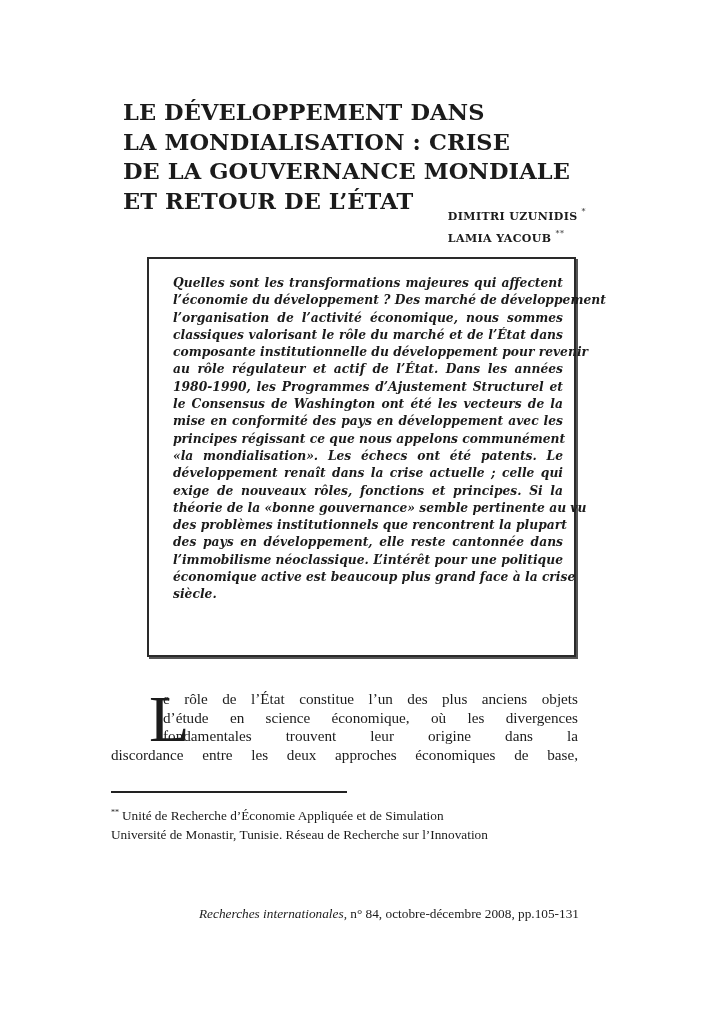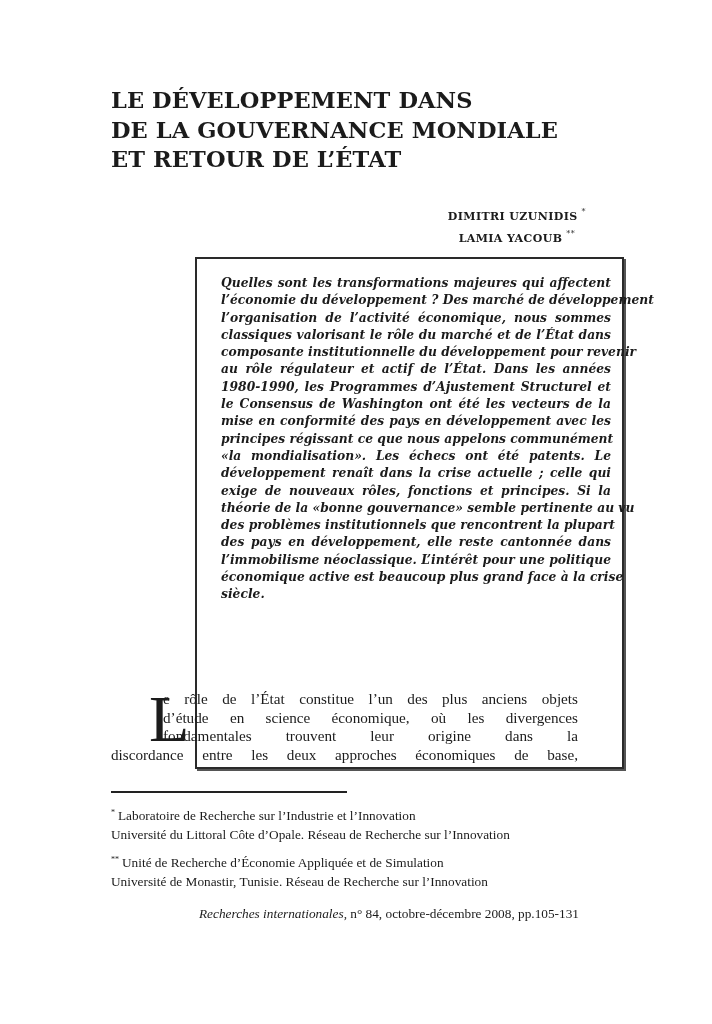--- a/index.html
+++ b/index.html
@@ -1,30 +1,30 @@
 <!DOCTYPE html>
 <html><head>
   <meta charset="utf-8">
   <style>
     html, body { margin: 0; padding: 0; background: #ffffff; }
     body { width: 712px; height: 1024px; position: relative; overflow: hidden; color: #1a1a1a; }
     .page { position: absolute; left: 0; top: 0; width: 712px; height: 1024px; background: #fff; }
 
-    .title { position: absolute; left: 111px; top: 86px; width: 480px; margin: 0;
+    .title { position: absolute; left: 111px; top: 86px; width: 480px; margin: 12px;
       font-family: "DejaVu Serif", serif; font-weight: bold; font-size: 22.5px; line-height: 29.5px;
       letter-spacing: 0.1px; color: #1b1b1b; }
     .title .line { display: block; white-space: nowrap; }
 
-    .authors { position: absolute; right: 126px; top: 206px; text-align: center;
+    .authors { position: absolute; right: 126px; top: 206px; text-align: left;
       font-family: "DejaVu Serif", serif; font-weight: bold; font-size: 11px; line-height: 22px; color: #1b1b1b; letter-spacing: 0.4px; }
     .authors .author { display: block; white-space: nowrap; }
     .authors sup { font-size: 8px; font-weight: normal; margin-left: 4px; vertical-align: 6px; line-height: 0; }
 
-    .abstract-box { position: absolute; left: 147px; top: 257px; width: 429px; height: 512px;
-      border: 2px solid #2a2a2a; box-shadow: 2px 2px 0 #555; box-sizing: border-box; margin-left: 48px; }
+    .abstract-box { position: absolute; left: 147px; top: 257px; width: 429px; height: 400px;
+      border: 2px solid #2a2a2a; box-shadow: 2px 2px 0 #555; box-sizing: border-box; }
     .abstract-text { position: absolute; left: 24px; top: 15px; width: 390px;
       font-family: "DejaVu Serif", serif; font-style: italic; font-weight: bold; font-size: 12.3px; line-height: 17.3px;
       color: #1b1b1b; text-align: justify; }
     .abstract-text .l { display: block; text-align: justify; text-align-last: justify; white-space: nowrap; height: 17.3px; overflow: visible; }
     .abstract-text .l.last { text-align-last: left; }
     .spell { text-decoration: underline; text-decoration-color: #6cbf4a; text-underline-offset: 2px; }
 
     .body-text { position: absolute; left: 111px; top: 690px; width: 467px;
       font-family: "Liberation Serif", serif; font-size: 15.2px; line-height: 18.5px; color: #1b1b1b; }
     .body-text .l { display: block; white-space: nowrap; text-align: justify; text-align-last: justify; }
@@ -43,20 +43,21 @@
       font-family: "Liberation Serif", serif; font-size: 13.3px; color: #1b1b1b; }
     .citation em { font-style: italic; text-align: center; }
   </style>
 </head>
 <body>
 
 <div class="page">
 
   <h1 class="title">
     <span class="line">LE DÉVELOPPEMENT DANS</span>
+    <span class="line">LA MONDIALISATION : CRISE</span>
     <span class="line">DE LA GOUVERNANCE MONDIALE</span>
     <span class="line">ET RETOUR DE L’ÉTAT</span>
   </h1>
 
   <div class="authors">
     <span class="author"><span>DIMITRI UZUNIDIS</span><sup>*</sup></span>
     <span class="author"><span>LAMIA YACOUB</span><sup>**</sup></span>
   </div>
 
   <div class="abstract-box">
@@ -88,24 +89,20 @@
     <span class="l indent">e rôle de l’État constitue l’un des plus anciens objets</span>
     <span class="l indent">d’étude en science économique, où les divergences</span>
     <span class="l indent">fondamentales trouvent leur origine dans la</span>
     <span class="l">discordance entre les deux approches économiques de base,</span>
   </div>
 
   <div class="footnote-rule"></div>
 
   <div class="footnotes">
     <div class="footnote">
-      <span class="l"><sup>*</sup><span>Laboratoire de Recherche sur l’Industrie et l’Innovation</span></span>
-      <span class="l">Université du Littoral Côte d’Opale. Réseau de Recherche sur l’Innovation</span>
-    </div>
-    <div class="footnote">
       <span class="l"><sup>**</sup><span>Unité de Recherche d’Économie Appliquée et de Simulation</span></span>
       <span class="l">Université de Monastir, Tunisie. Réseau de Recherche sur l’Innovation</span>
     </div>
   </div>
 
   <div class="citation"><em>Recherches internationales</em><span>, n° 84, octobre-décembre 2008, pp.105-131</span></div>
 
 </div>
 
 </body></html>

